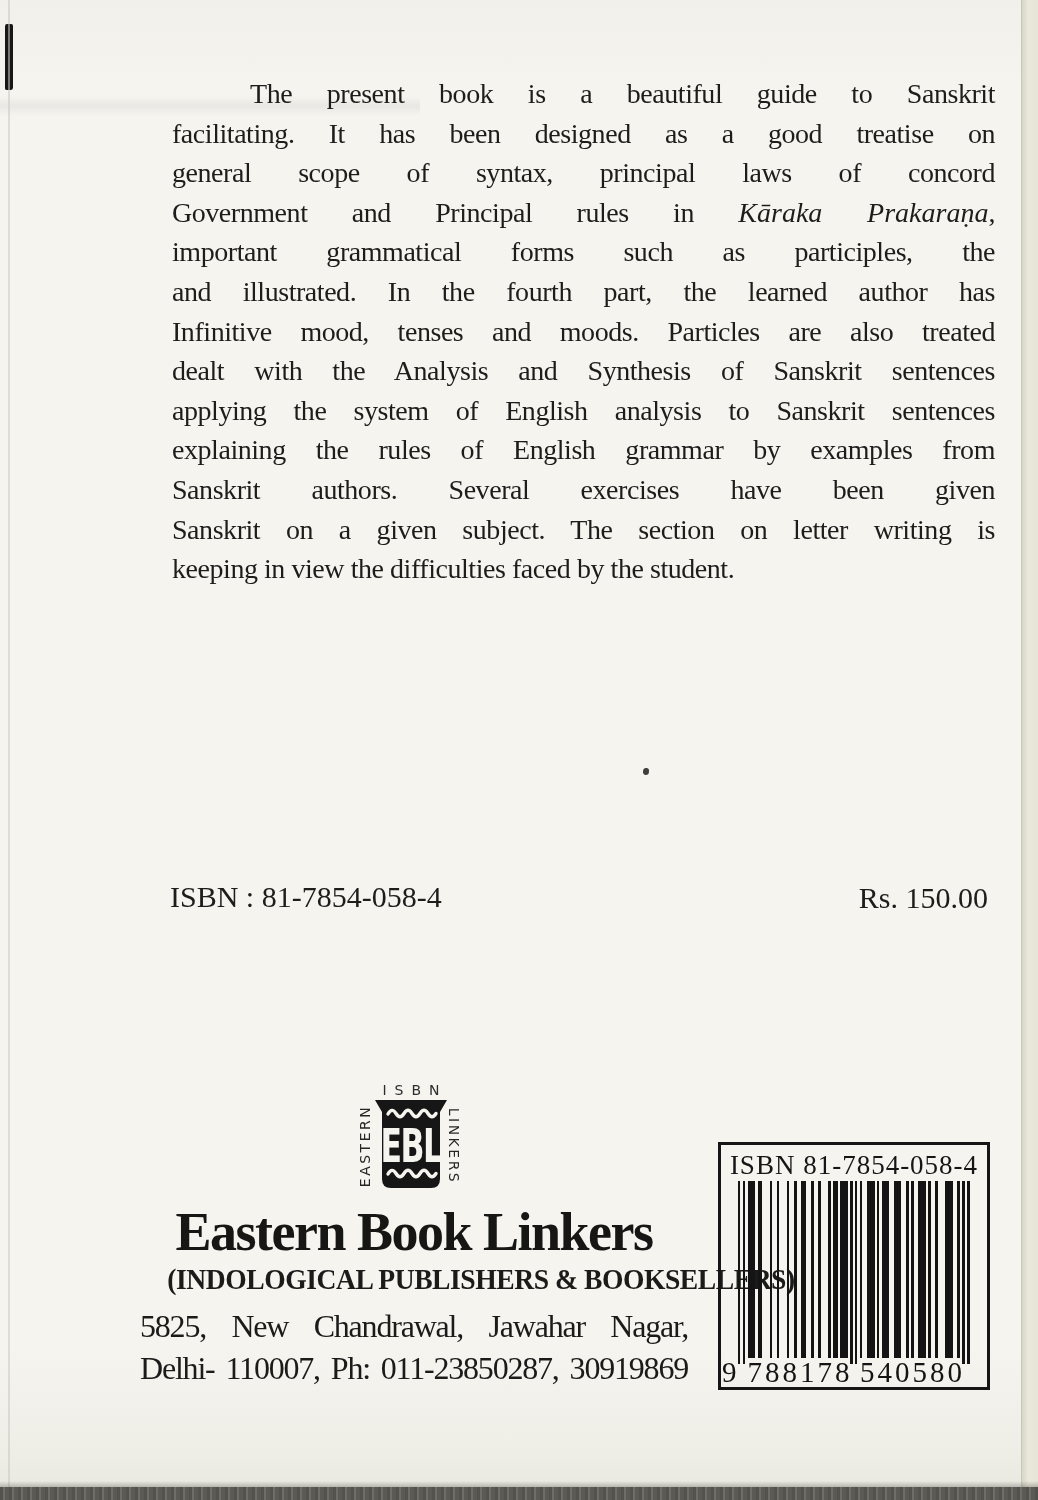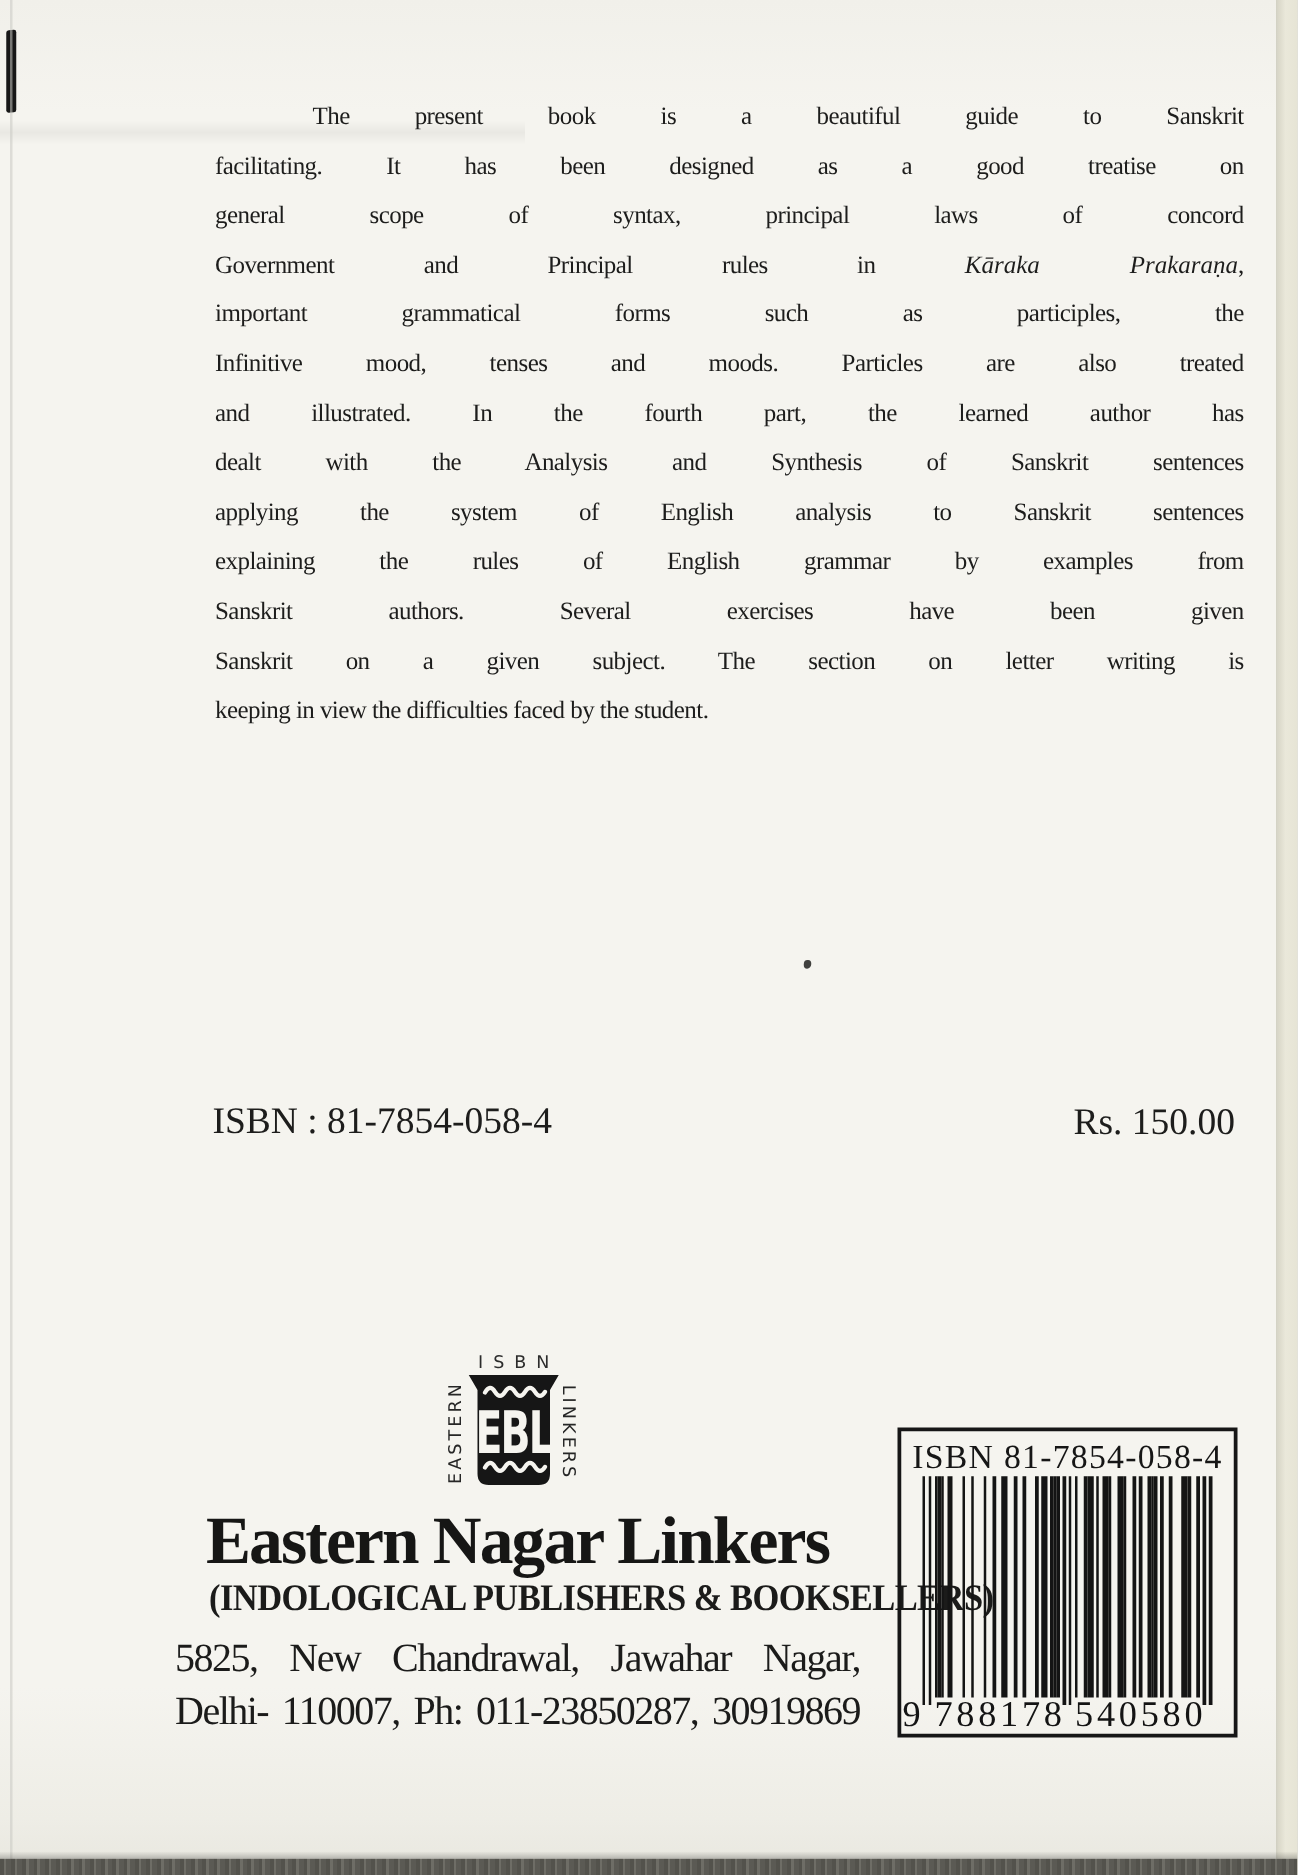--- a/index.html
+++ b/index.html
@@ -20,21 +20,21 @@
   .edge-left-line{position:absolute;left:8px;top:0;width:2px;height:100%;
     background:#c9c8c2;opacity:.55;}
   .corner-mark{position:absolute;left:5px;top:24px;width:8px;height:66px;
     background:#171717;border-radius:2px;transform:skewY(-3deg);}
   .crease{position:absolute;left:0;top:96px;width:420px;height:20px;
     background:linear-gradient(180deg,rgba(0,0,0,0),rgba(0,0,0,0.05),rgba(0,0,0,0));}
   .speck{position:absolute;left:643px;top:768px;width:6px;height:7px;
     background:#2c2c2a;border-radius:50% 40% 55% 45%;opacity:.9;}
   
   .para{position:absolute;left:172px;top:74px;width:823px;
-    font-size:20px;line-height:39.6px;letter-spacing:-0.45px;}
+    font-size:28px;line-height:39.6px;letter-spacing:-0.45px;}
   .para-line{text-align:justify;text-align-last:justify;height:39.6px;overflow:visible;white-space:nowrap;}
   .para-line.first{text-indent:78px;}
   .para-line.last{text-align-last:left;}
   .para-line em{font-style:italic;letter-spacing:0;}
   
   .isbn-row{position:absolute;left:170px;top:880px;width:818px;font-size:30px;}
   .isbn-row .price{position:absolute;right:0;top:1px;}
   
   .logo{position:absolute;left:350px;top:1082px;width:115px;height:115px;}
   .logo-book{position:absolute;left:12px;top:0;width:98px;text-align:center;
@@ -81,22 +81,22 @@
   <div class="edge-right"></div>
   <div class="edge-bottom-shadow"></div>
   <div class="edge-bottom"></div>
 
   <div class="para">
       <div class="para-line first"><span>The present book is a beautiful guide to Sanskrit</span></div>
       <div class="para-line"><span>facilitating. It has been designed as a good treatise on</span></div>
       <div class="para-line"><span>general scope of syntax, principal laws of concord</span></div>
       <div class="para-line"><span>Government and Principal rules in </span><em>Kāraka Prakaraṇa</em><span>,</span></div>
       <div class="para-line"><span>important grammatical forms such as participles, the</span></div>
+      <div class="para-line"><span>and illustrated. In the fourth part, the learned author has</span></div>
       <div class="para-line"><span>Infinitive mood, tenses and moods. Particles are also treated</span></div>
-      <div class="para-line"><span>and illustrated. In the fourth part, the learned author has</span></div>
       <div class="para-line"><span>dealt with the Analysis and Synthesis of Sanskrit sentences</span></div>
       <div class="para-line"><span>applying the system of English analysis to Sanskrit sentences</span></div>
       <div class="para-line"><span>explaining the rules of English grammar by examples from</span></div>
       <div class="para-line"><span>Sanskrit authors. Several exercises have been given</span></div>
       <div class="para-line"><span>Sanskrit on a given subject. The section on letter writing is</span></div>
       <div class="para-line last"><span>keeping in view the difficulties faced by the student.</span></div>
     </div>
 
   <div class="isbn-row">
     <span>ISBN : 81-7854-058-4</span>
@@ -109,21 +109,21 @@
       <path d="M1,0 L73,0 L66,12 L66,79 Q66,88 57,88 L17,88 Q8,88 8,79 L8,12 Z" fill="#161616"></path>
       <path d="M14,14 q4,-7 8,-0.5 t8,0 t8,0 t8,0 t8,0 t8,0" fill="none" stroke="#f5f4ef" stroke-width="3.4" stroke-linecap="round"></path>
       <path d="M14,74 q4,-7 8,-0.5 t8,0 t8,0 t8,0 t8,0 t8,0" fill="none" stroke="#f5f4ef" stroke-width="3.4" stroke-linecap="round"></path>
       <text text-anchor="middle" transform="translate(37,62) scale(0.75,1.12)" font-family="DejaVu Sans, sans-serif" font-weight="bold" font-size="42" letter-spacing="-2" fill="#f5f4ef">EBL</text>
     </svg>
     <div class="logo-vert logo-east">EASTERN</div>
     <div class="logo-vert logo-link">LINKERS</div>
   </div>
 
   <div class="pub">
-    <div class="pub-name">Eastern Nagar Linkers</div>
+    <div class="pub-name">Eastern Book Linkers</div>
     <div class="pub-sub">
       <span>(INDOLOGICAL PUBLISHERS &amp; BOOKSELLERS)</span>
     </div>
     <div class="pub-addr a1">5825, New Chandrawal, Jawahar Nagar,</div>
     <div class="pub-addr">Delhi- 110007, Ph: 011-23850287, 30919869</div>
   </div>
 
   <div class="bc-box">
     <div class="bc-isbn">ISBN 81-7854-058-4</div>
     <div class="bc-bars">

